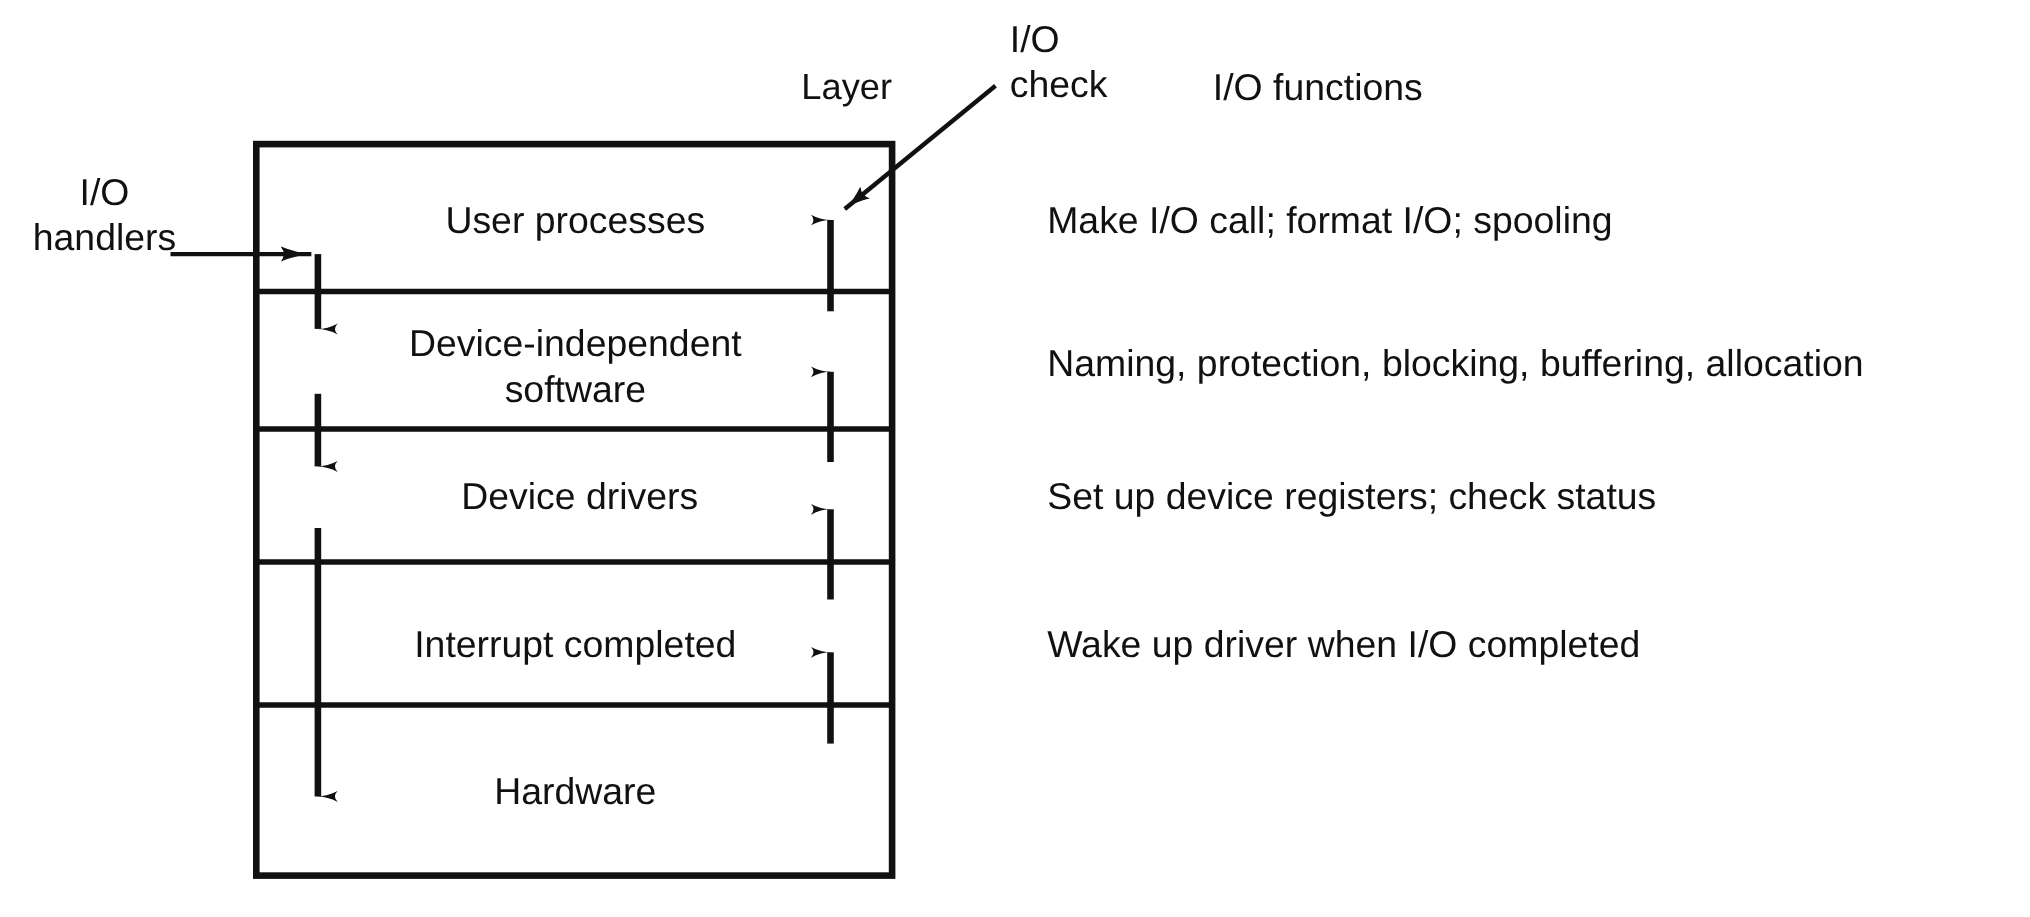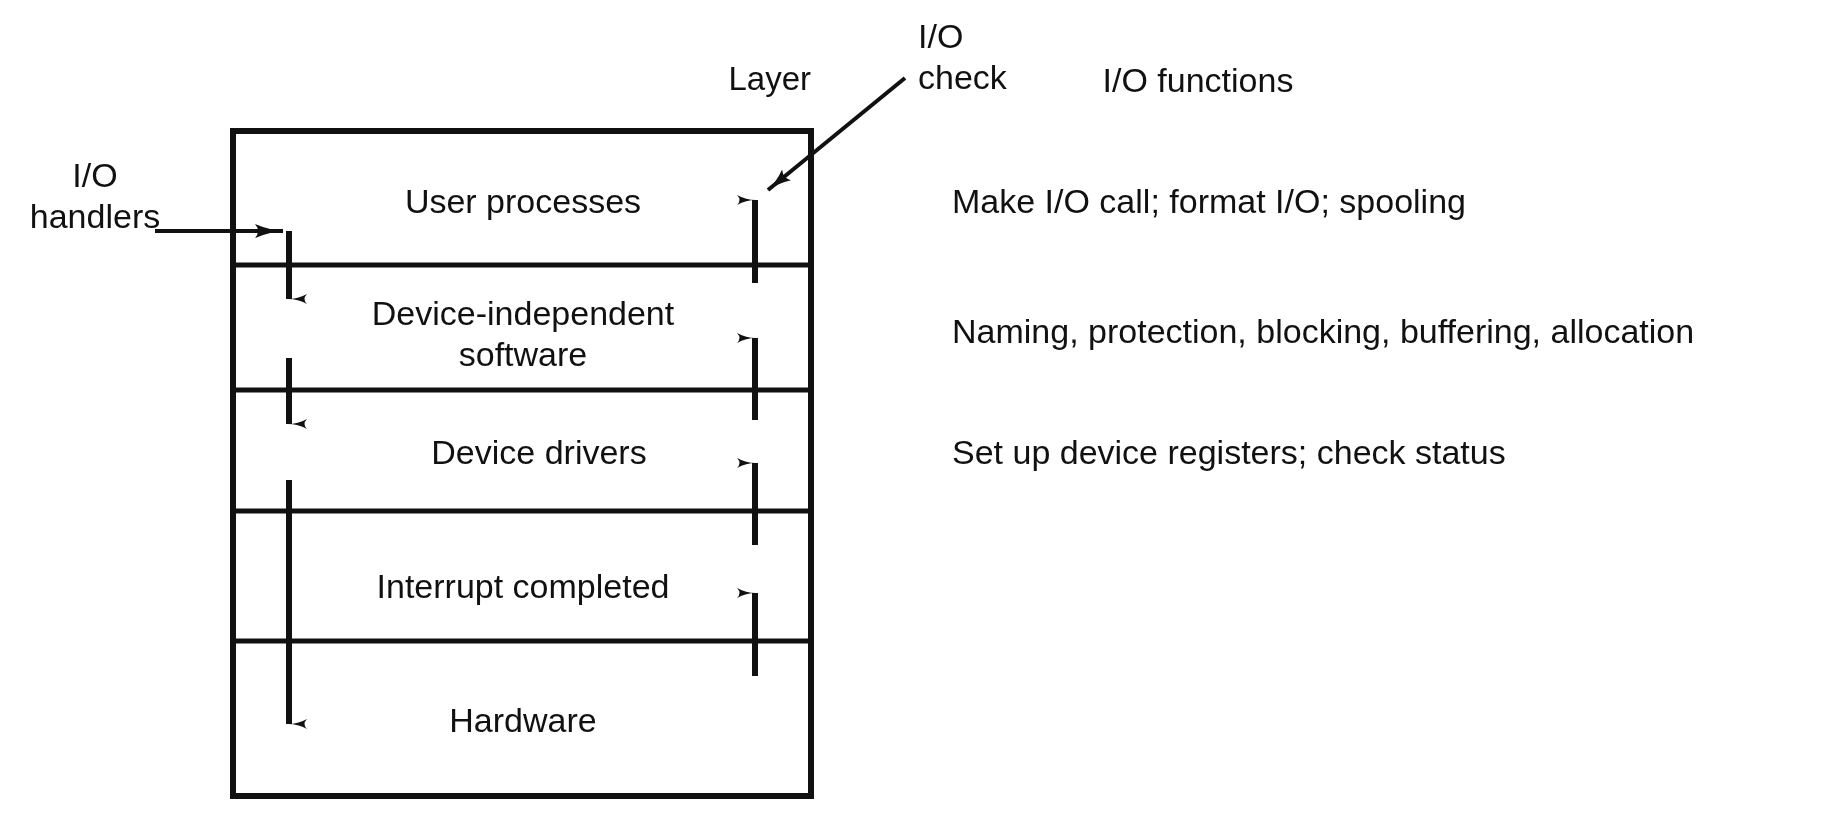--- a/index.html
+++ b/index.html
@@ -111,20 +111,21 @@
   <div class="txt side-label" style="left:918px; top:16px; width:120px; text-align:left;">I/O</div>
   <div class="txt side-label" style="left:918px; top:57px; width:140px; text-align:left;">check</div>
 
   <div class="txt layer-name" style="left:233px; top:181px;">User processes</div>
   <div class="txt func-text" style="left:920px; top:181px;">Make I/O call; format I/O; spooling</div>
 
   <div class="txt layer-name" style="left:233px; top:293px;">Device-independent</div>
   <div class="txt layer-name" style="left:233px; top:334px;">software</div>
   <div class="txt func-text" style="left:920px; top:311px;">Naming, protection, blocking, buffering, allocation</div>
 
-  <div class="txt layer-name" style="left:249px; top:432px;">Device drivers</div>
+  <div class="txt layer-name" style="left:237px; top:432px;">Device drivers</div>
   <div class="txt func-text" style="left:920px; top:432px;">Set up device registers; check status</div>
 
   <div class="txt layer-name" style="left:233px; top:566px;">Interrupt completed</div>
+  <div class="txt func-text" style="left:920px; top:566px;">Wake up driver when I/O completed</div>
 
   <div class="txt layer-name" style="left:233px; top:700px;">Hardware</div>
 
 </div>
 
 </body></html>

